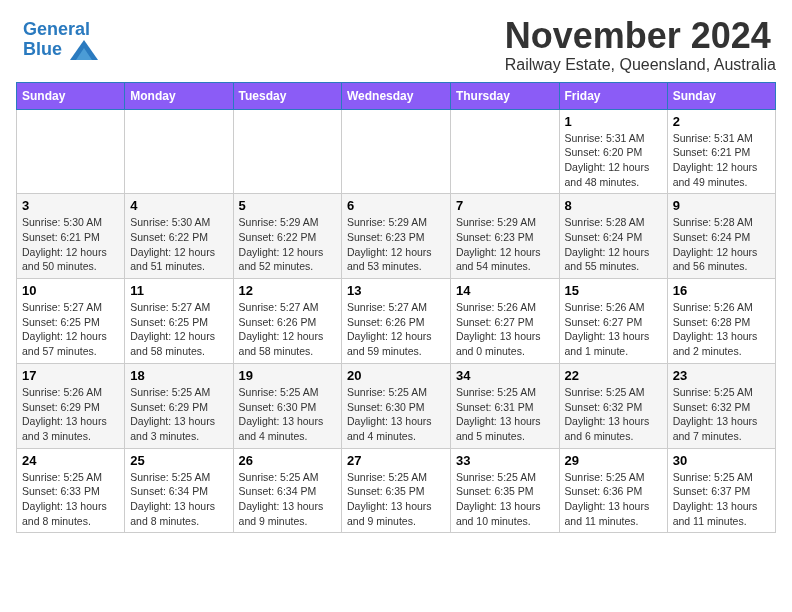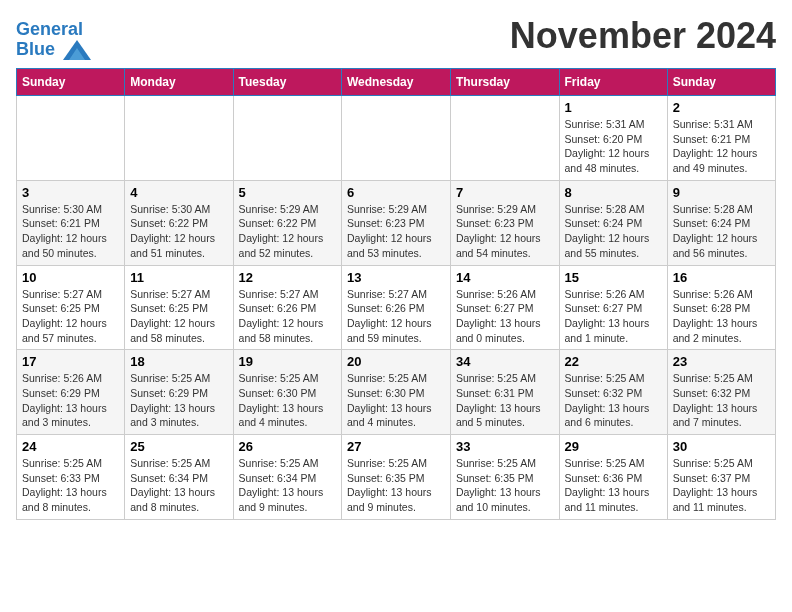--- a/index.html
+++ b/index.html
@@ -22,20 +22,21 @@
       margin-top: 4px;
     }
     .logo-text {
       font-size: 18px;
       font-weight: bold;
       color: #333;
       line-height: 1.1;
     }
     .logo-text span {
       color: #2a7abf;
+      margin-left: 7px;
     }
     .title-area {
       text-align: left;
     }
     .month-title {
       font-size: 36px;
       font-weight: bold;
       color: #333;
       line-height: 1.1;
     }
@@ -43,21 +44,21 @@
       font-size: 16px;
       color: #333;
       font-weight: normal;
     }
     .calendar-table {
       width: 100%;
       border-collapse: collapse;
       font-size: 11px;
     }
     .calendar-table th {
-      background: #be185d;
+      background: #8b5cf6;
       color: #fff;
       text-align: left;
       padding: 6px 5px;
       font-size: 12px;
       font-weight: bold;
       border: 1px solid #2a7abf;
     }
     .calendar-table td {
       border: 1px solid #ccc;
       vertical-align: top;
@@ -97,20 +98,21 @@
         <span style="color:#2a7abf;text-align:center;">Blue</span>
         <svg width="28" height="20" viewBox="0 0 28 20" style="display:inline-block;vertical-align:middle;margin-left:3px;">
           <polygon points="0,20 14,0 28,20" fill="#2a7abf"></polygon>
           <polygon points="6,20 14,8 22,20" fill="#5aabdf" opacity="0.7"></polygon>
         </svg>
       </div>
     </div>
   </div>
   <div class="title-area">
     <div class="month-title">November 2024</div>
+    <div class="location-title">Railway Estate, Queensland, Australia</div>
   </div>
 </div>
 
 <table class="calendar-table">
   <thead>
     <tr>
     <th>Sunday</th>
         <th>Monday</th>
         <th>Tuesday</th>
         <th>Wednesday</th>

